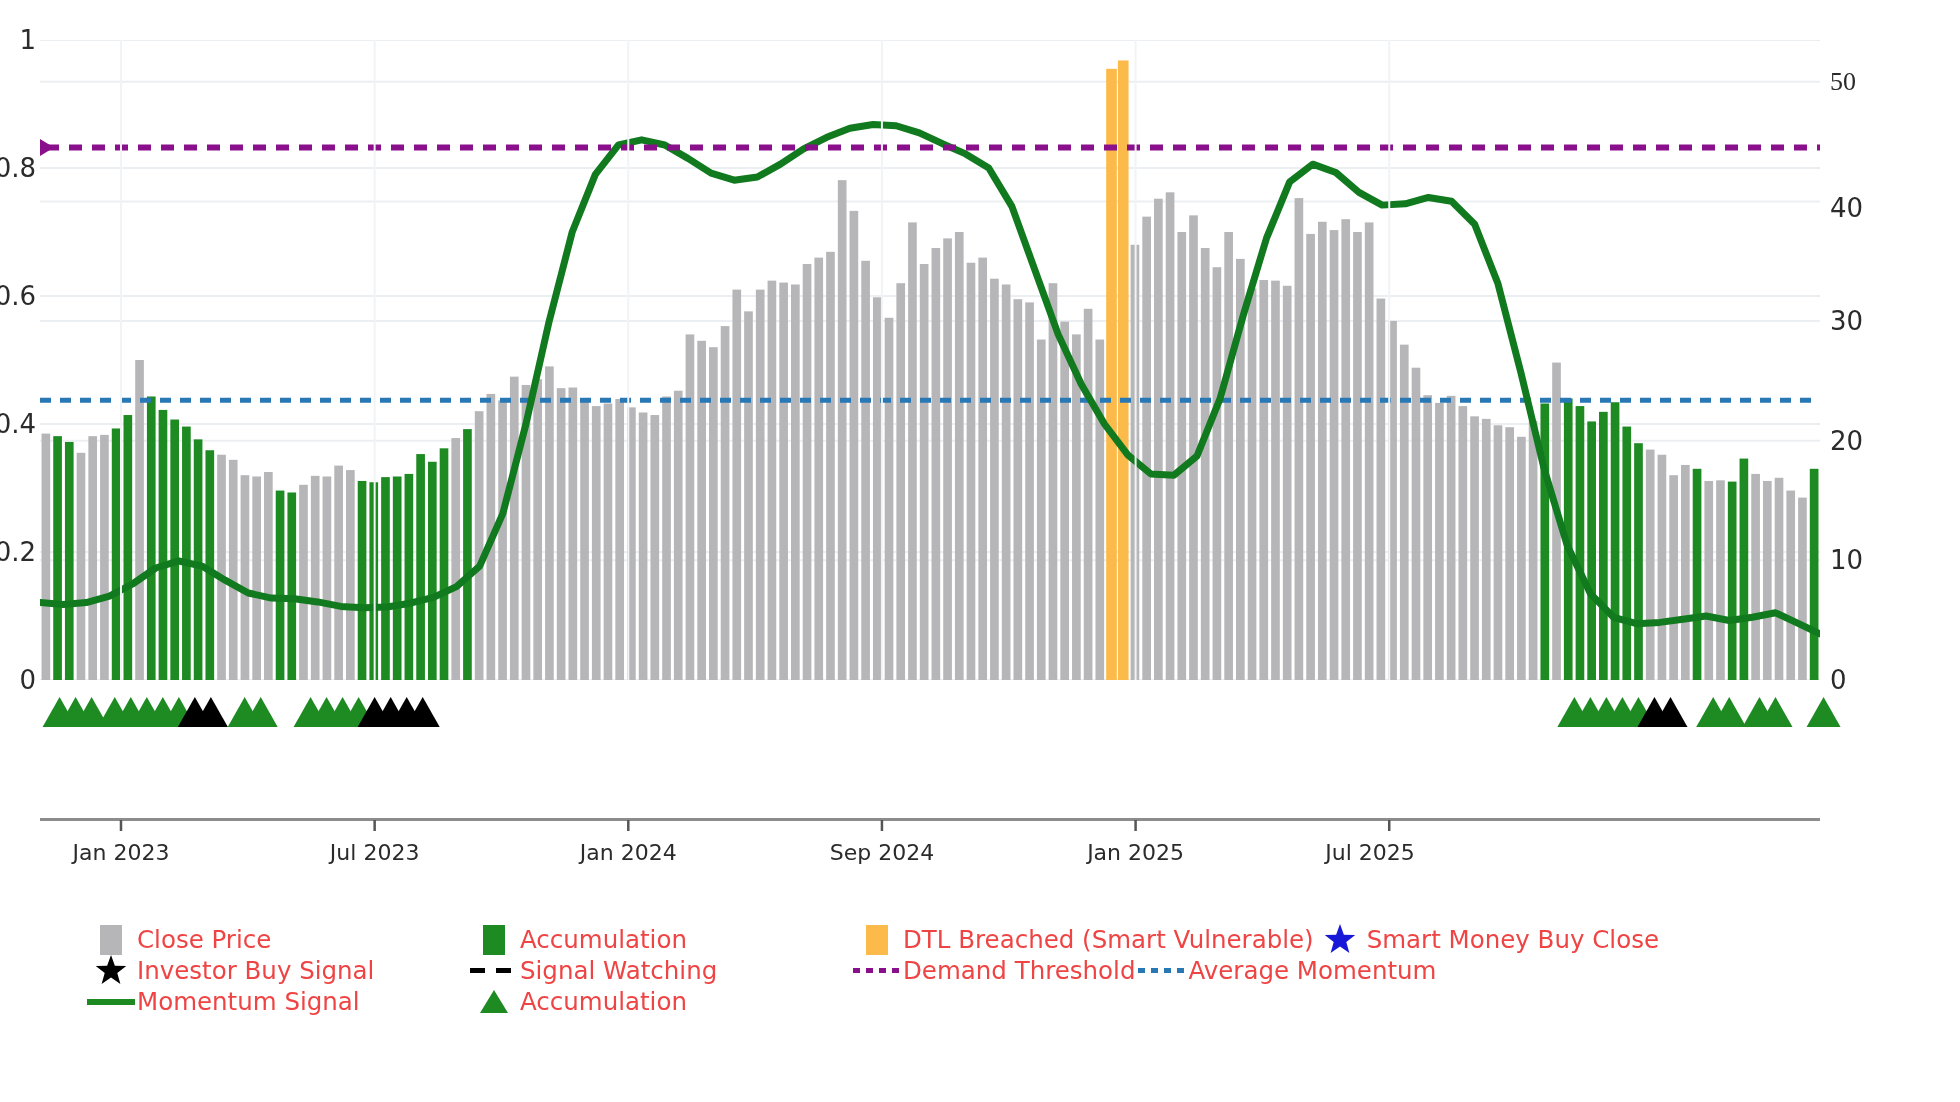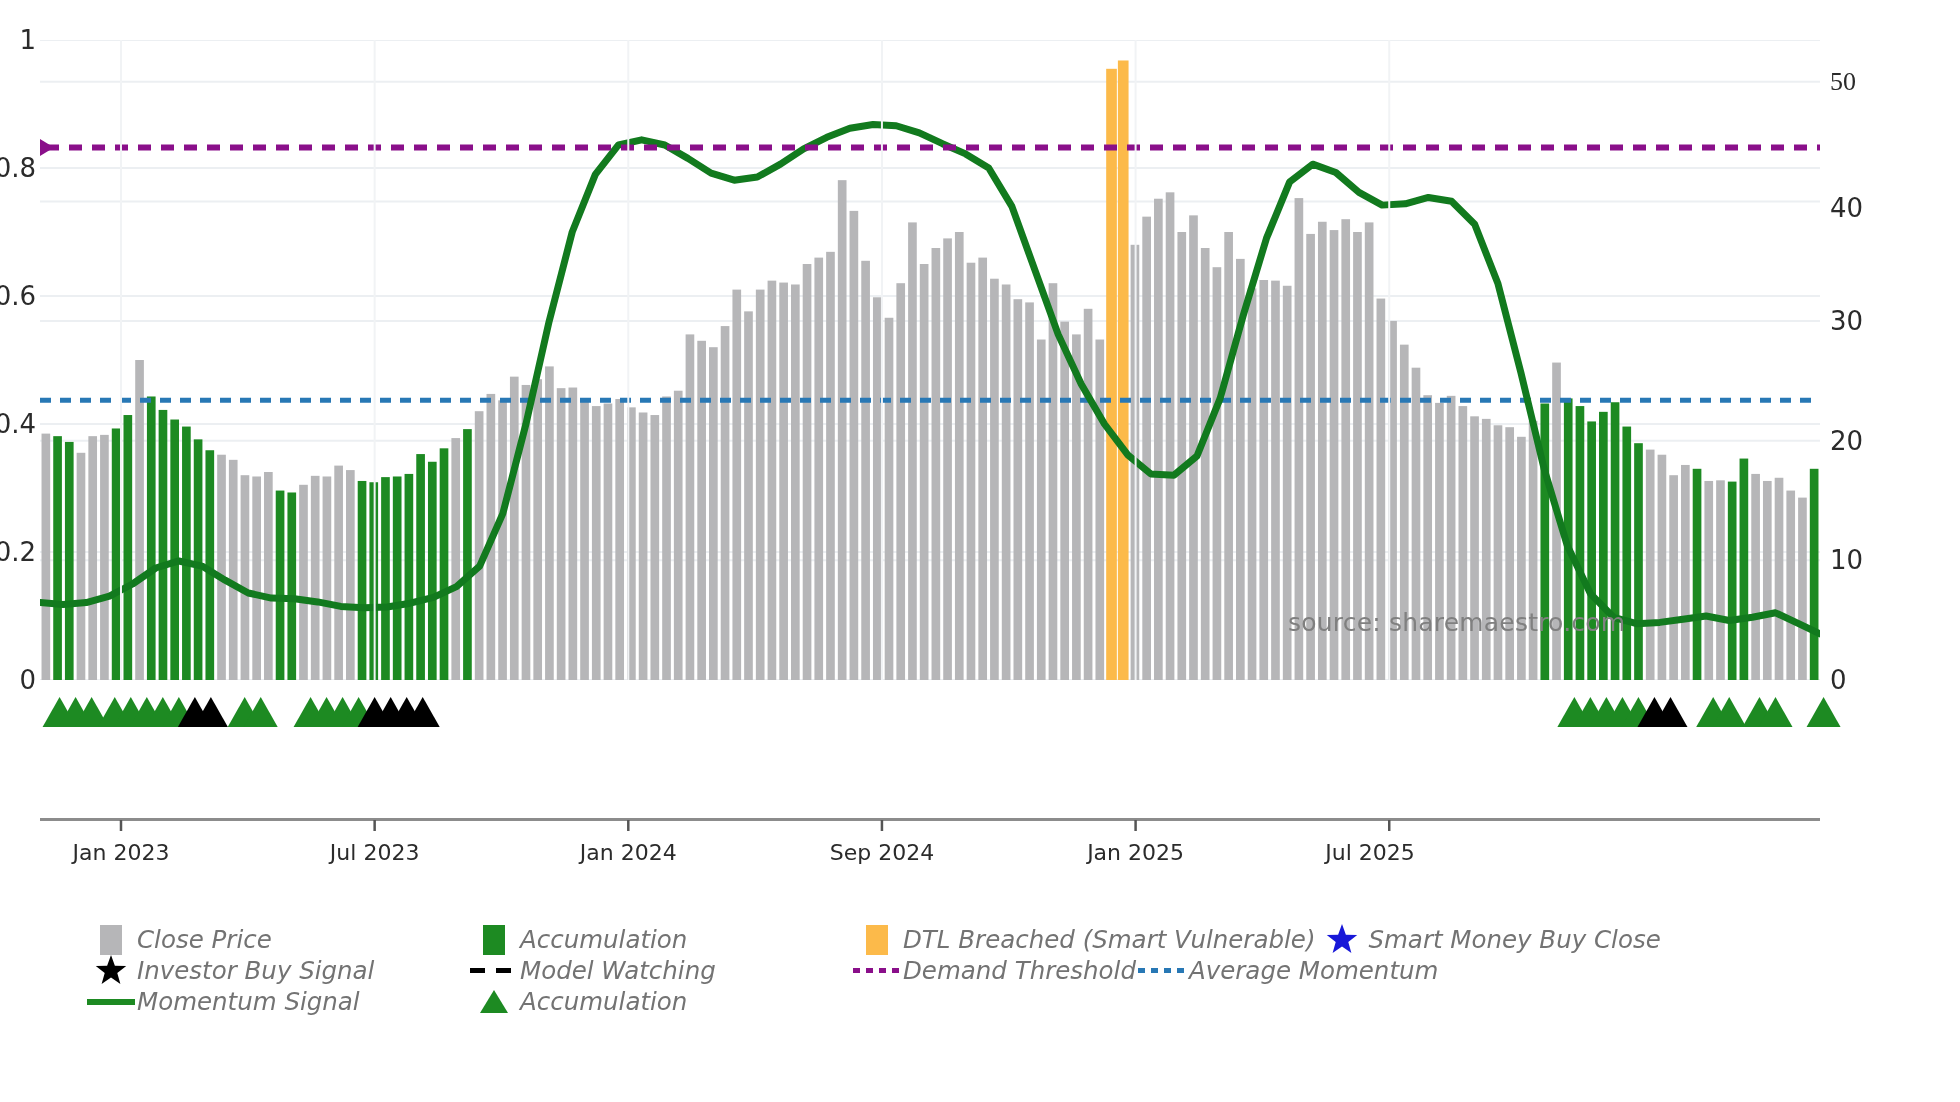--- a/index.html
+++ b/index.html
@@ -10,21 +10,21 @@
   .ylab-left{position:absolute;right:0;transform:translateY(-50%);font-size:26px;color:#2b2b2b;text-align:right;}
   .ylab-right{position:absolute;left:0;transform:translateY(-50%);font-size:26px;color:#2b2b2b;text-align:left;}
   .xlab{position:absolute;transform:translateX(-50%);font-size:22px;color:#2b2b2b;white-space:nowrap;}
   .leftaxis{position:absolute;left:0;top:40px;width:36px;height:640px;}
   .rightaxis{position:absolute;left:1830px;top:40px;width:120px;height:640px;}
   .xaxisrow{position:absolute;left:40px;top:818px;width:1780px;height:40px;}
   .source{position:absolute;left:1288px;top:608px;font-size:25px;color:#808080;letter-spacing:0.2px;}
   .legend{position:absolute;left:84px;top:924px;width:1860px;}
   .legend-row{display:flex;width:100%;}
   .legend-item{display:flex;align-items:center;height:31px;margin-bottom:0;}
-  .legend-item .lg-label{font-size:24.5px;color:#737373;white-space:nowrap;font-style:italic;}
+  .legend-item .lg-label{font-size:24.5px;color:#ef4444;white-space:nowrap;}
   .swatch{width:53px;display:flex;align-items:center;justify-content:center;flex:0 0 53px;}
   .sw-rect{width:22px;height:30px;}
   .sw-line{width:48px;height:6px;}
   .sw-dash{width:48px;height:5px;}
   .col1{flex:0 0 383px;}
   .col2{flex:0 0 383px;}
   .col3{flex:0 0 438px;}
   .col4{flex:0 0 auto;}
 </style>
 </head>
@@ -258,21 +258,20 @@
       <path d="M 137.85999999999999 42.96 L 154.85999999999999 13.04 L 171.85999999999999 42.96 Z" fill="#000000"></path>
       <path d="M 153.88 42.96 L 170.88 13.04 L 187.88 42.96 Z" fill="#000000"></path>
       <path d="M 317.64 42.96 L 334.64 13.04 L 351.64 42.96 Z" fill="#000000"></path>
       <path d="M 333.66 42.96 L 350.66 13.04 L 367.66 42.96 Z" fill="#000000"></path>
       <path d="M 349.68 42.96 L 366.68 13.04 L 383.68 42.96 Z" fill="#000000"></path>
       <path d="M 365.7 42.96 L 382.7 13.04 L 399.7 42.96 Z" fill="#000000"></path>
       <path d="M 1597.46 42.96 L 1614.46 13.04 L 1631.46 42.96 Z" fill="#000000"></path>
       <path d="M 1613.48 42.96 L 1630.48 13.04 L 1647.48 42.96 Z" fill="#000000"></path>
     </svg>
 
-  <div class="source">source: sharemaestro.com</div>
 
   <div class="xaxisrow" id="xaxisrow">
     <svg width="1780" height="14" style="position:absolute;left:0;top:0;" id="xticksvg">
         <line x1="0" x2="1780" y1="1.5" y2="1.5" stroke="#8c8c8c" stroke-width="3"></line>
         <line x1="80.99" x2="80.99" y1="2" y2="13" stroke="#555" stroke-width="2.5"></line>
         <line x1="334.64" x2="334.64" y1="2" y2="13" stroke="#555" stroke-width="2.5"></line>
         <line x1="588.2900000000001" x2="588.2900000000001" y1="2" y2="13" stroke="#555" stroke-width="2.5"></line>
         <line x1="841.9399999999999" x2="841.9399999999999" y1="2" y2="13" stroke="#555" stroke-width="2.5"></line>
         <line x1="1095.5900000000001" x2="1095.5900000000001" y1="2" y2="13" stroke="#555" stroke-width="2.5"></line>
         <line x1="1349.24" x2="1349.24" y1="2" y2="13" stroke="#555" stroke-width="2.5"></line>
@@ -320,21 +319,21 @@
             <svg width="36" height="34" viewBox="0 0 36 34">
               <polygon points="18.00,1.00 21.88,11.66 33.22,12.06 24.28,19.04 27.40,29.94 18.00,23.60 8.60,29.94 11.72,19.04 2.78,12.06 14.12,11.66" fill="#000000"></polygon>
             </svg>
           </div>
           <span class="lg-label">Investor Buy Signal</span>
         </div>
         <div class="legend-item col2">
           <div class="swatch">
             <div class="sw-dash" style="background: repeating-linear-gradient(to right, rgb(0, 0, 0) 0px, rgb(0, 0, 0) 15px, transparent 15px, transparent 26px);"></div>
           </div>
-          <span class="lg-label">Model Watching</span>
+          <span class="lg-label">Signal Watching</span>
         </div>
         <div class="legend-item col4">
           <div class="swatch">
             <div class="sw-dash" style="background: repeating-linear-gradient(to right, rgb(138, 15, 138) 0px, rgb(138, 15, 138) 7px, transparent 7px, transparent 13px);"></div>
           </div>
           <span class="lg-label">Demand Threshold</span>
         </div>
         <div class="legend-item col3">
           <div class="swatch">
             <div class="sw-dash" style="background: repeating-linear-gradient(to right, rgb(40, 120, 181) 0px, rgb(40, 120, 181) 7px, transparent 7px, transparent 13px);"></div>

